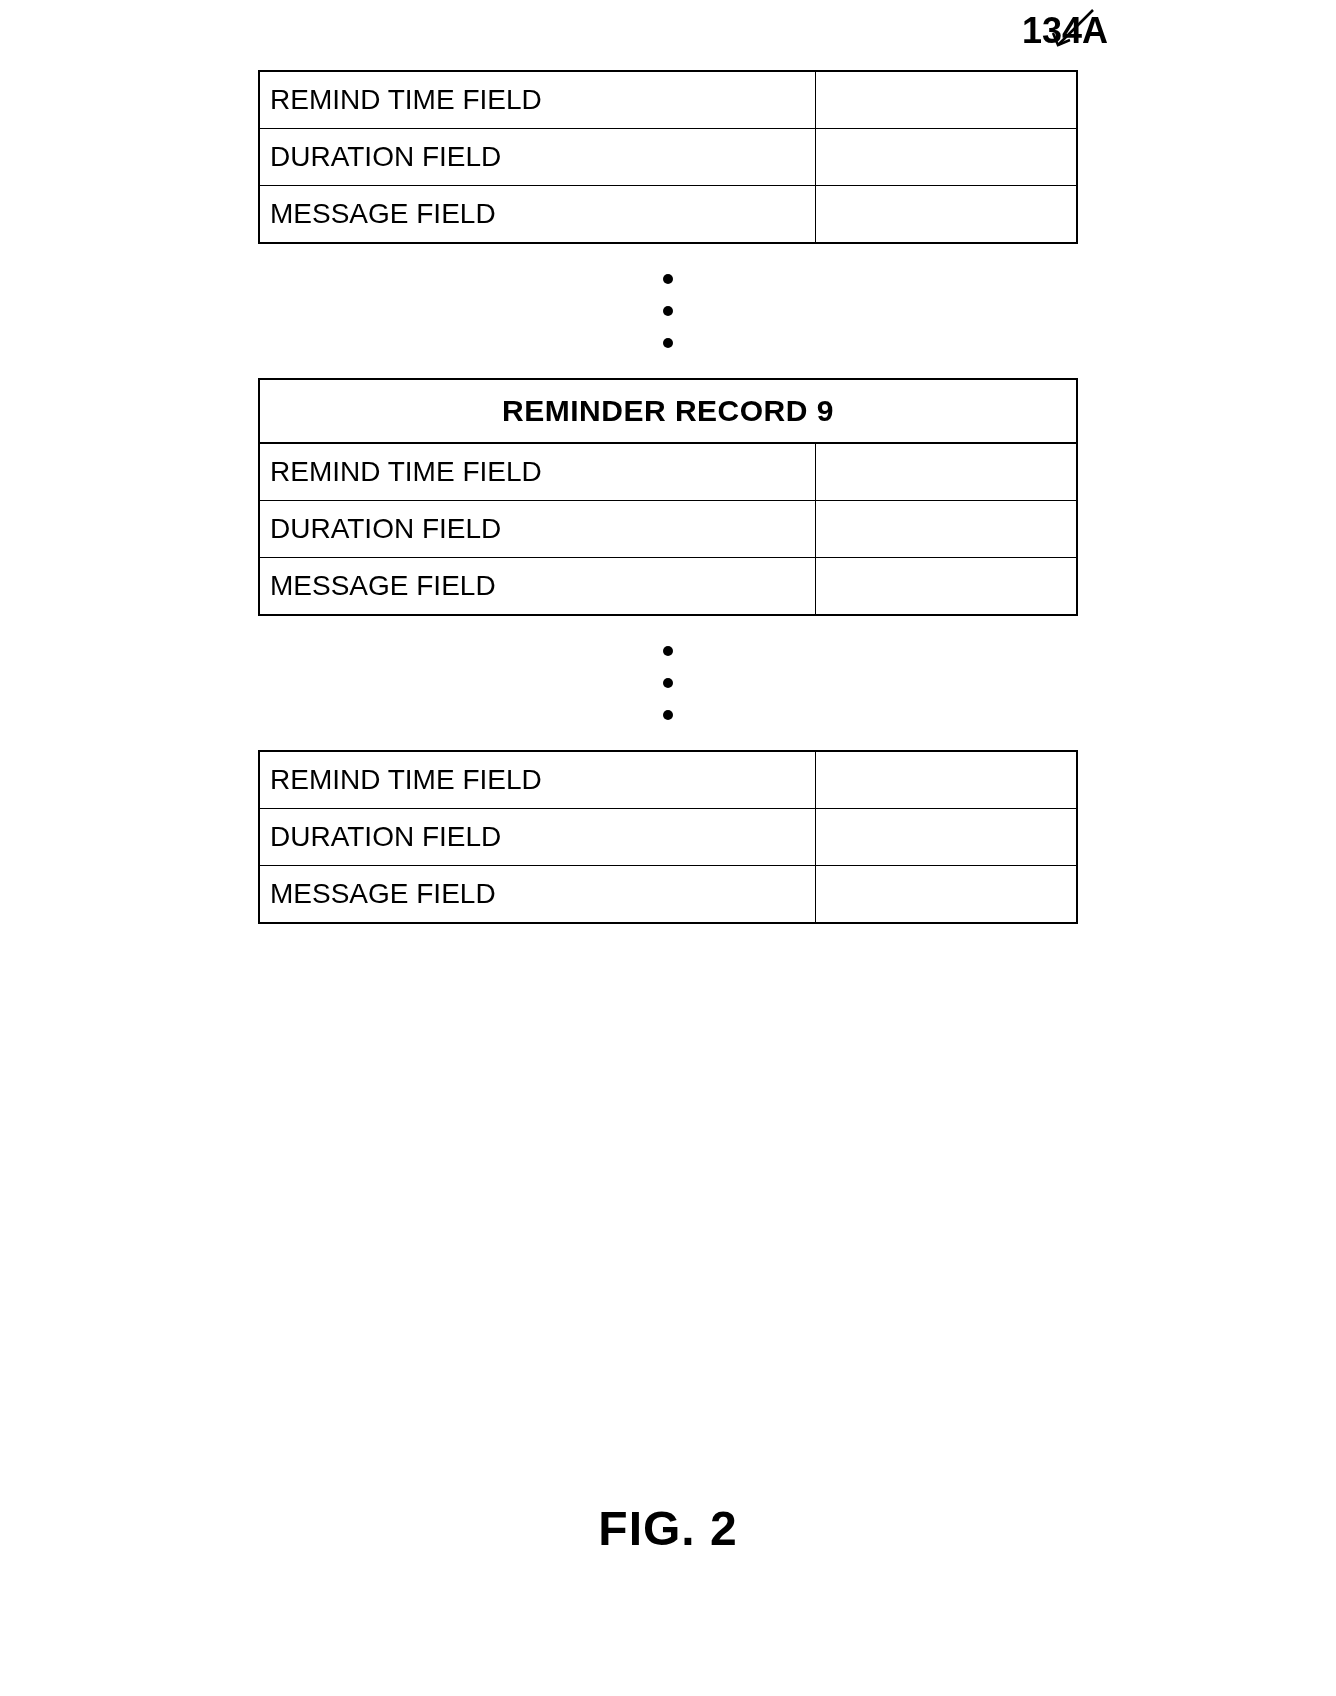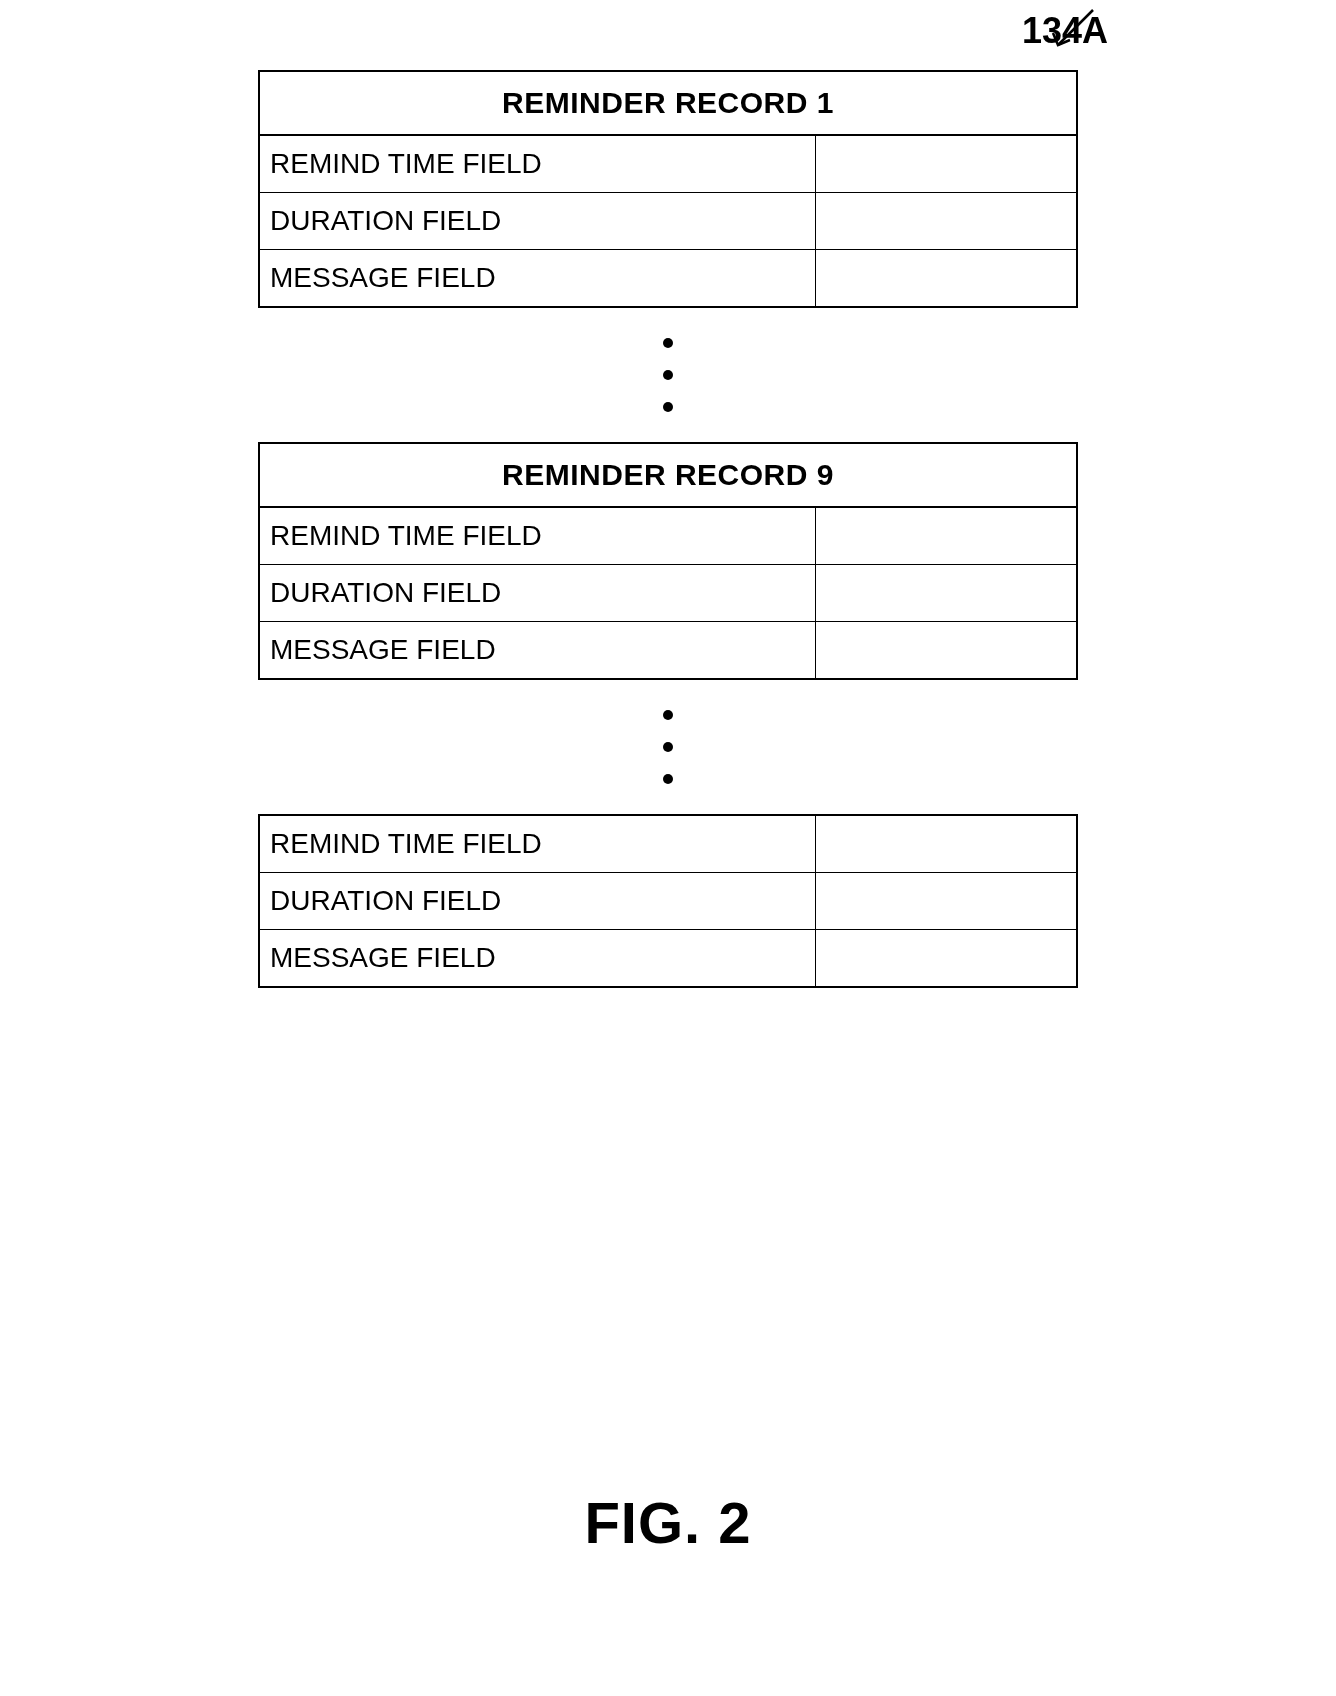--- a/index.html
+++ b/index.html
@@ -93,21 +93,21 @@
       background: #000;
       border-radius: 50%;
     }
 
     
     .figure-label {
       position: absolute;
       bottom: 60px;
       left: 50%;
       transform: translateX(-50%);
-      font-size: 58px;
+      font-size: 48px;
       font-weight: 900;
       font-family: Arial, Helvetica, sans-serif;
       letter-spacing: 1px;
     }
 
     
     .arrow-svg {
       position: absolute;
       top: 0px;
       right: -5px;
@@ -126,23 +126,20 @@
       <svg class="arrow-svg" width="60" height="60" viewBox="0 0 60 60" style="position:absolute; top:-55px; right:-25px;">
 
         <line x1="50" y1="5" x2="15" y2="40" stroke="#000" stroke-width="2.5"></line>
 
         <polyline points="10,28 15,40 27,35" fill="none" stroke="#000" stroke-width="2.5"></polyline>
       </svg>
     </div>
 
     <table class="record-table">
       <tbody>
-          <tr class="header-row">
-        <td colspan="2">REMINDER RECORD 1</td>
-      </tr>
       <tr class="field-row">
         <td>REMIND TIME FIELD</td>
         <td></td>
       </tr>
       <tr class="field-row">
         <td>DURATION FIELD</td>
         <td></td>
       </tr>
       <tr class="field-row">
         <td>MESSAGE FIELD</td>

